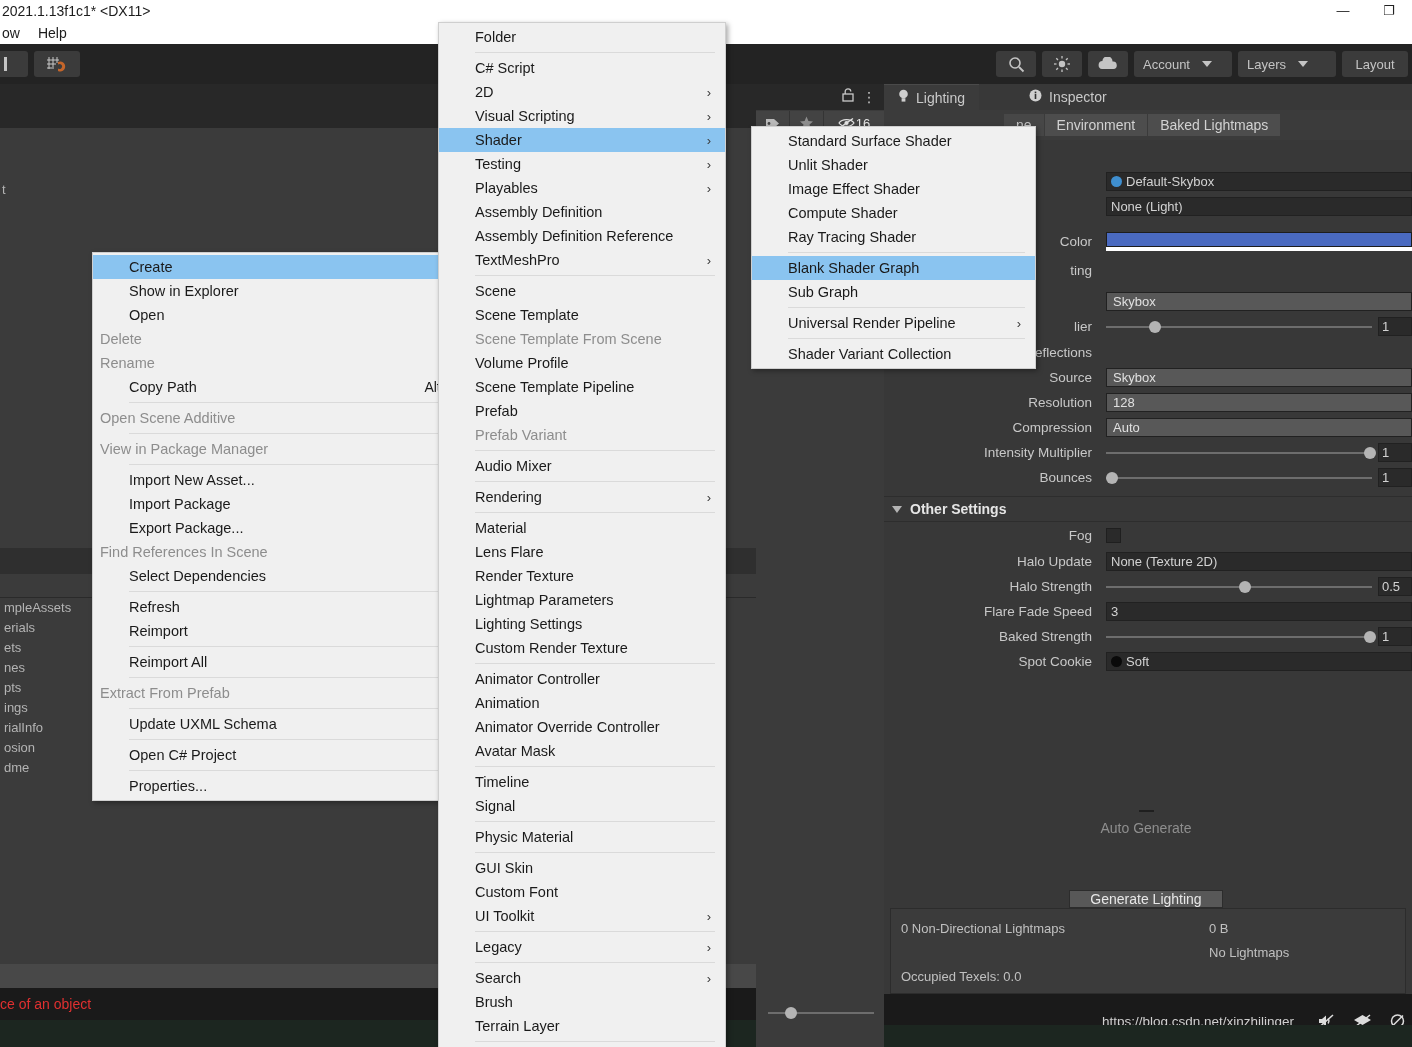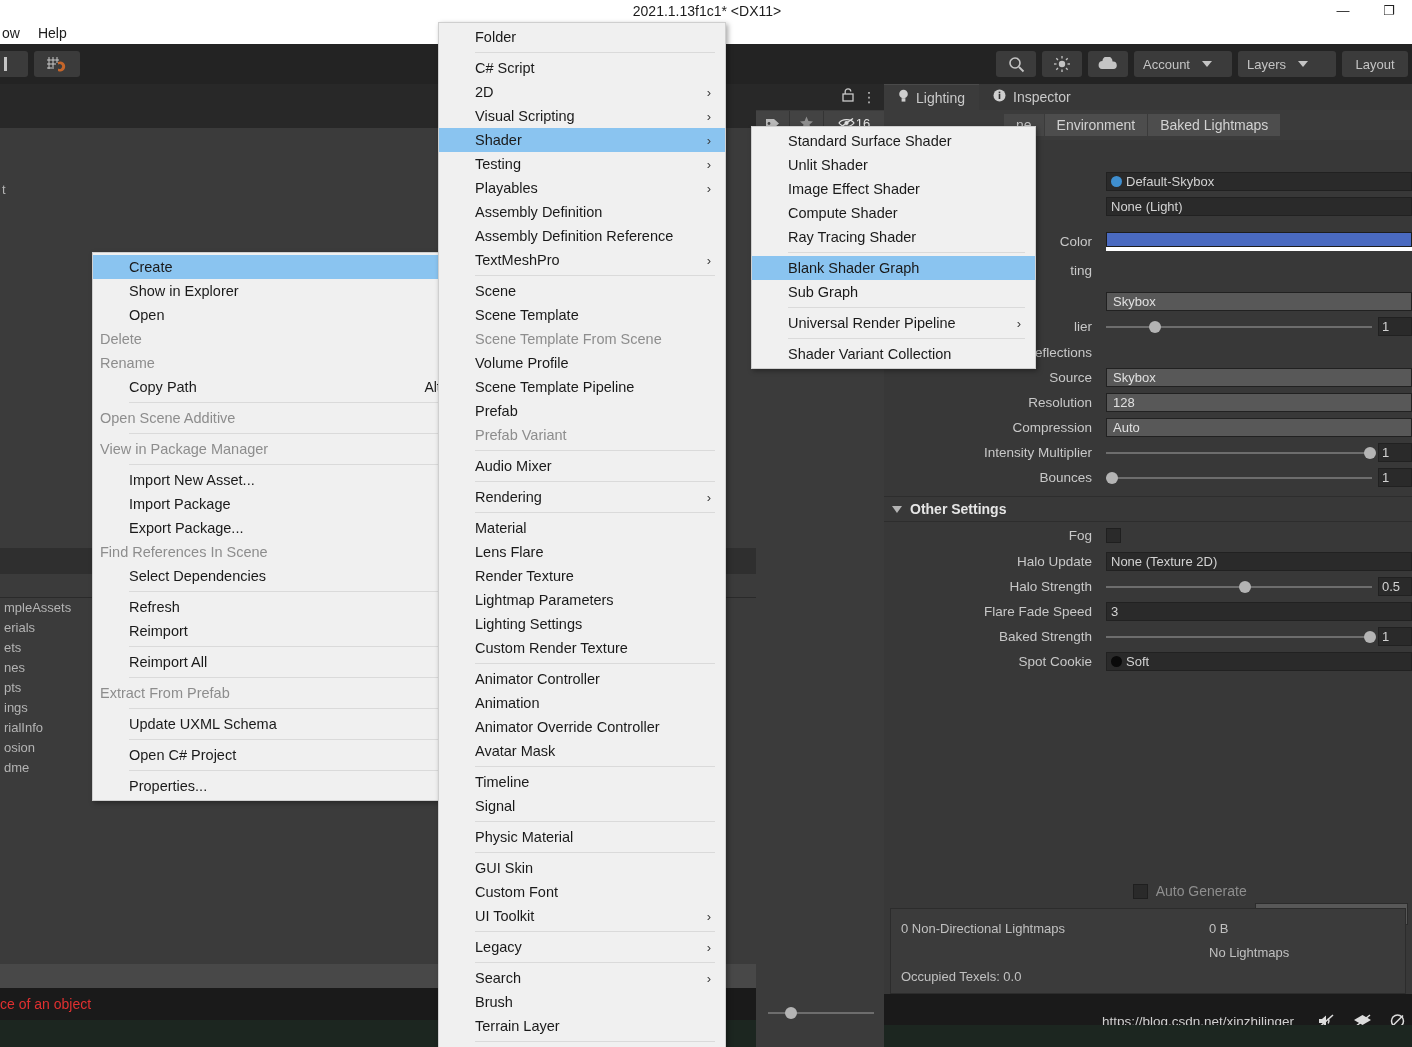--- a/index.html
+++ b/index.html
@@ -10,21 +10,20 @@
     overflow: hidden;
     position: relative;
   }
 
   
   #titlebar {
     position: absolute; left: 0; top: 0; width: 1412px; height: 22px;
     background: #ffffff; color: #1c1c1c;
     font-size: 14px; line-height: 22px; padding-left: 2px;
     white-space: nowrap;
-    text-align: center;
   }
   #win-controls {
     position: absolute; right: 0; top: 0; height: 22px;
     display: flex; align-items: center;
   }
   .win-btn { width: 46px; height: 22px; display: flex; align-items: center;
              justify-content: center; color: #222; font-size: 13px; }
 
   
   #menubar {
@@ -118,21 +117,21 @@
     border-radius: 50%; background: #b4b4b4;
   }
 
   
   #insp {
     position: absolute; left: 884px; top: 84px; width: 528px; height: 963px;
     background: #383838;
   }
   #insp-tabs {
     position: absolute; left: 0; top: 0; width: 528px; height: 26px;
-    display: flex; align-items: flex-end;
+    display: flex; align-items: flex-end; gap: 36px;
   }
   .insp-tab {
     height: 26px; display: flex; align-items: center; gap: 7px;
     padding: 0 14px; font-size: 14px; color: #c9c9c9;
   }
   .insp-tab.active { background: #3b3b3b; border-top: 1px solid #4a4a4a; }
   #insp-subtabs {
     position: absolute; left: 0; top: 26px; width: 528px; height: 30px;
     background: #3b3b3b; display: flex; align-items: center; padding-left: 120px;
   }
@@ -179,21 +178,21 @@
     width: 15px; height: 15px; background: #2a2a2a; border: 1px solid #1f1f1f;
   }
   .dot-blue { width: 11px; height: 11px; border-radius: 50%; background: #3f8fd0; flex: none; }
   .dot-black { width: 11px; height: 11px; border-radius: 50%; background: #0a0a0a; flex: none; }
 
   #insp-footer {
     position: absolute; left: 0; bottom: 53px; width: 528px; height: 120px;
   }
   #gen-row {
     display: flex; align-items: center; justify-content: flex-end; gap: 8px;
-    height: 34px; padding-right: 4px;
+    height: 34px; padding-right: 4px; flex-direction: column;
   }
   .gen-chk-lbl { color: #8e8e8e; font-size: 14px; }
   #gen-btn {
     background: #585858; color: #e7e7e7; font-size: 14px; height: 22px;
     padding: 0 20px; display: flex; align-items: center; border: 1px solid #2c2c2c; margin-top: 46px;
   }
   #stats-box {
     margin: 0 6px; border: 1px solid #2c2c2c; background: #3b3b3b;
     height: 86px; position: relative; color: #c0c0c0; font-size: 13px;
   }

